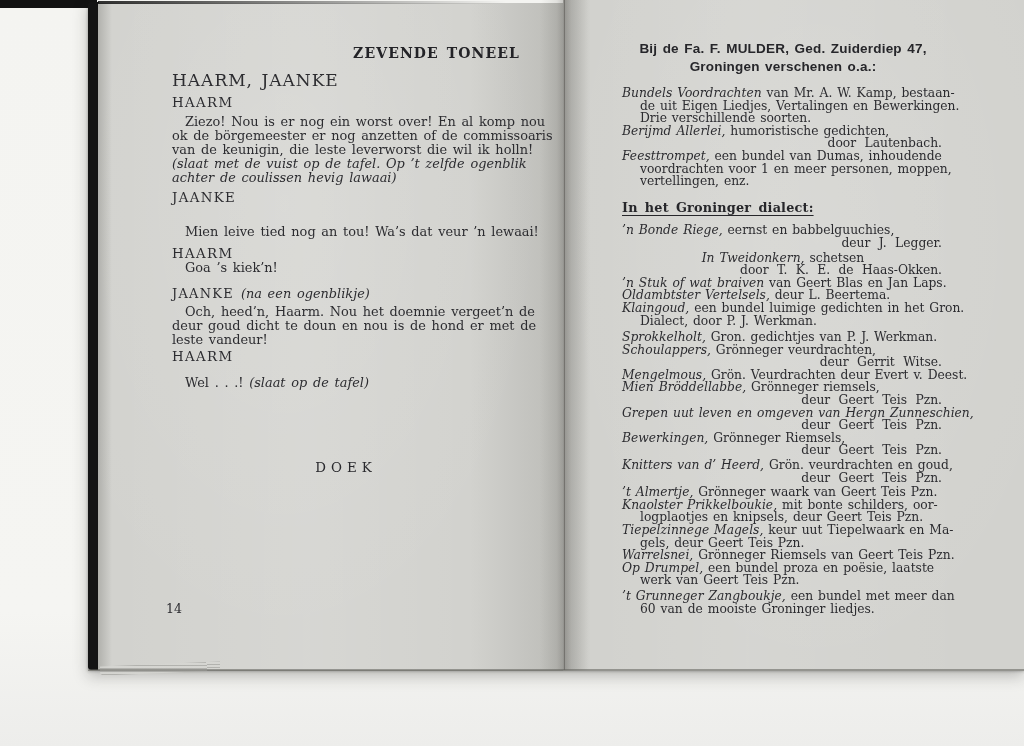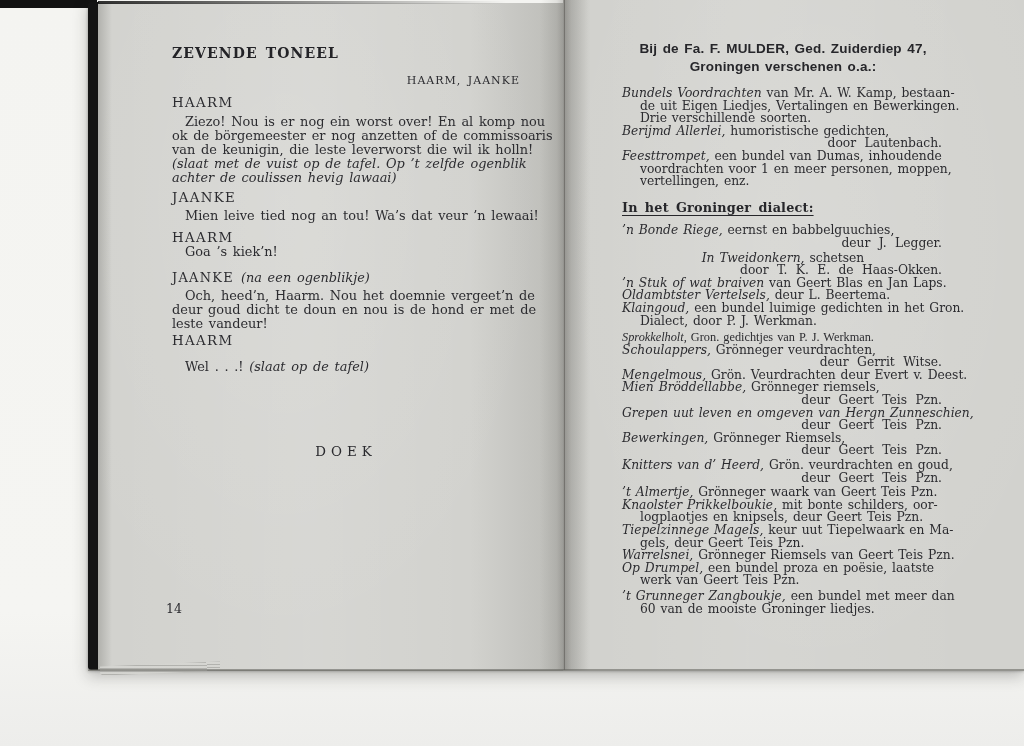--- a/index.html
+++ b/index.html
@@ -35,22 +35,22 @@
   .ltext{position:absolute;left:74px;top:44px;width:348px;font-size:12.9px;line-height:13.8px;word-spacing:1.6px;color:var(--ink,#2c2c30);}
   .rtext{position:absolute;left:59px;top:40px;width:322px;font-size:12.3px;line-height:12.6px;word-spacing:1px;color:var(--ink,#2c2c30);}
   .ln{white-space:nowrap;}
   .ctr{text-align:left;}
   .ind{text-indent:13px;}
   .cont{padding-left:18px;}
   .attr{text-align:right;word-spacing:4.5px;padding-right:2px;}
   span.i{font-style:italic;}
   span.rs{letter-spacing:1.3px;}
   .name{letter-spacing:1.4px;word-spacing:2px;font-size:13.3px;}
-  .scene{text-align:left;font-weight:bold;font-size:14px;letter-spacing:1.1px;word-spacing:2px;color:#232327;white-space:nowrap;}
-  .cast{text-align:right;font-size:11px;letter-spacing:1px;word-spacing:2px;margin-top:13px;white-space:nowrap;}
+  .scene{text-align:right;font-weight:bold;font-size:14px;letter-spacing:1.1px;word-spacing:2px;color:#232327;white-space:nowrap;}
+  .cast{text-align:left;font-size:17px;letter-spacing:1px;word-spacing:2px;margin-top:13px;white-space:nowrap;}
   .doek{margin-top:72px;text-align:center;letter-spacing:5px;font-size:13.4px;color:#2a2a2e;white-space:nowrap;}
   .pageno{position:absolute;left:68px;top:598px;font-size:12.6px;}
   .rhead{text-align:center;font-family:"Liberation Sans",sans-serif;font-weight:bold;font-size:13.5px;line-height:18px;letter-spacing:.2px;word-spacing:1.5px;color:#26262a;white-space:nowrap;}
   .sect-head{margin:14px 0 10px;font-weight:bold;font-size:12.8px;word-spacing:2.5px;letter-spacing:.2px;
     text-decoration:underline;text-underline-offset:3px;color:#26262a;white-space:nowrap;}
   #right-pre{margin-top:11px;}
 </style>
 </head>
 <body>
 
@@ -66,21 +66,21 @@
         <div class="scene">ZEVENDE TONEEL</div>
         <div class="cast">HAARM, JAANKE</div>
         <div id="left-lines">
             <div class="ln ctr name" style="margin-top: 8px;"><span class="r">HAARM</span></div>
             <div class="ln ind" style="margin-top: 6px;"><span class="r">Ziezo! Nou is er nog ein worst over! En al komp nou</span></div>
             <div class="ln"><span class="r">ok de börgemeester er nog anzetten of de commissoaris</span></div>
             <div class="ln"><span class="r">van de keunigin, die leste leverworst die wil ik holln!</span></div>
             <div class="ln"><span class="i">(slaat met de vuist op de tafel. Op ’t zelfde ogenblik</span></div>
             <div class="ln"><span class="i">achter de coulissen hevig lawaai)</span></div>
             <div class="ln ctr name" style="margin-top: 7px;"><span class="r">JAANKE</span></div>
-            <div class="ln ind" style="margin-top: 4px;"><span class="r">Mien leive tied nog an tou! Wa’s dat veur ’n lewaai!</span></div>
+            <div class="ln ind" style="margin-top: 20px;"><span class="r">Mien leive tied nog an tou! Wa’s dat veur ’n lewaai!</span></div>
             <div class="ln ctr name" style="margin-top: 8px;"><span class="r">HAARM</span></div>
             <div class="ln ind"><span class="r">Goa ’s kiek’n!</span></div>
             <div class="ln ctr" style="margin-top: 12px;"><span class="rs">JAANKE </span><span class="i">(na een ogenblikje)</span></div>
             <div class="ln ind" style="margin-top: 5px;"><span class="r">Och, heed’n, Haarm. Nou het doemnie vergeet’n de</span></div>
             <div class="ln"><span class="r">deur goud dicht te doun en nou is de hond er met de</span></div>
             <div class="ln"><span class="r">leste vandeur!</span></div>
             <div class="ln ctr name" style="margin-top: 3px;"><span class="r">HAARM</span></div>
             <div class="ln ind" style="margin-top: 12px;"><span class="r">Wel . . .! </span><span class="i">(slaat op de tafel)</span></div>
           </div>
         <div class="doek">DOEK</div>
@@ -105,21 +105,21 @@
         <div class="sect-head">In het Groninger dialect:</div>
         <div id="right-main">
             <div class="ln"><span class="i">’n Bonde Riege,</span><span class="r"> eernst en babbelguuchies,</span></div>
             <div class="ln attr"><span class="r">deur J. Legger.</span></div>
             <div class="ln" style="margin-top: 2px; text-align: center;"><span class="i">In Tweidonkern,</span><span class="r"> schetsen</span></div>
             <div class="ln attr"><span class="r">door T. K. E. de Haas-Okken.</span></div>
             <div class="ln"><span class="i">’n Stuk of wat braiven</span><span class="r"> van Geert Blas en Jan Laps.</span></div>
             <div class="ln"><span class="i">Oldambtster Vertelsels,</span><span class="r"> deur L. Beertema.</span></div>
             <div class="ln"><span class="i">Klaingoud,</span><span class="r"> een bundel luimige gedichten in het Gron.</span></div>
             <div class="ln cont"><span class="r">Dialect, door P. J. Werkman.</span></div>
-            <div class="ln" style="margin-top: 4px; font-family: Liberation Serif, serif;"><span class="i">Sprokkelholt,</span><span class="r"> Gron. gedichtjes van P. J. Werkman.</span></div>
+            <div class="ln" style="margin-top: 4px;"><span class="i">Sprokkelholt,</span><span class="r"> Gron. gedichtjes van P. J. Werkman.</span></div>
             <div class="ln"><span class="i">Schoulappers,</span><span class="r"> Grönneger veurdrachten,</span></div>
             <div class="ln attr"><span class="r">deur Gerrit Witse.</span></div>
             <div class="ln"><span class="i">Mengelmous,</span><span class="r"> Grön. Veurdrachten deur Evert v. Deest.</span></div>
             <div class="ln"><span class="i">Mien Bröddellabbe,</span><span class="r"> Grönneger riemsels,</span></div>
             <div class="ln attr"><span class="r">deur Geert Teis Pzn.</span></div>
             <div class="ln"><span class="i">Grepen uut leven en omgeven van Hergn Zunneschien,</span></div>
             <div class="ln attr"><span class="r">deur Geert Teis Pzn.</span></div>
             <div class="ln"><span class="i">Bewerkingen,</span><span class="r"> Grönneger Riemsels,</span></div>
             <div class="ln attr"><span class="r">deur Geert Teis Pzn.</span></div>
             <div class="ln" style="margin-top: 2px;"><span class="i">Knitters van d’ Heerd,</span><span class="r"> Grön. veurdrachten en goud,</span></div>

